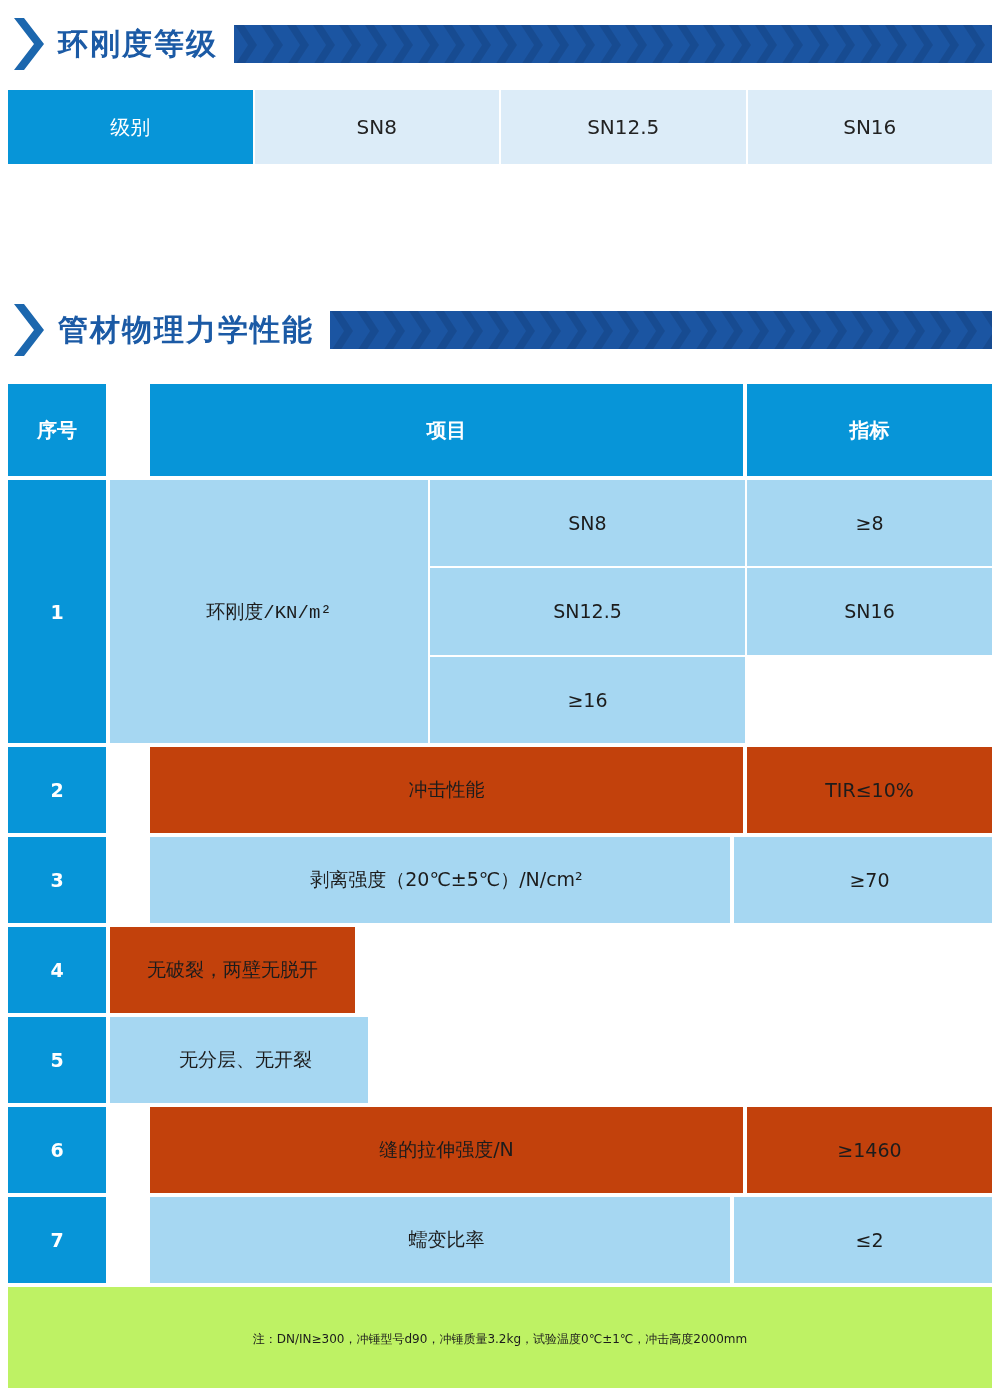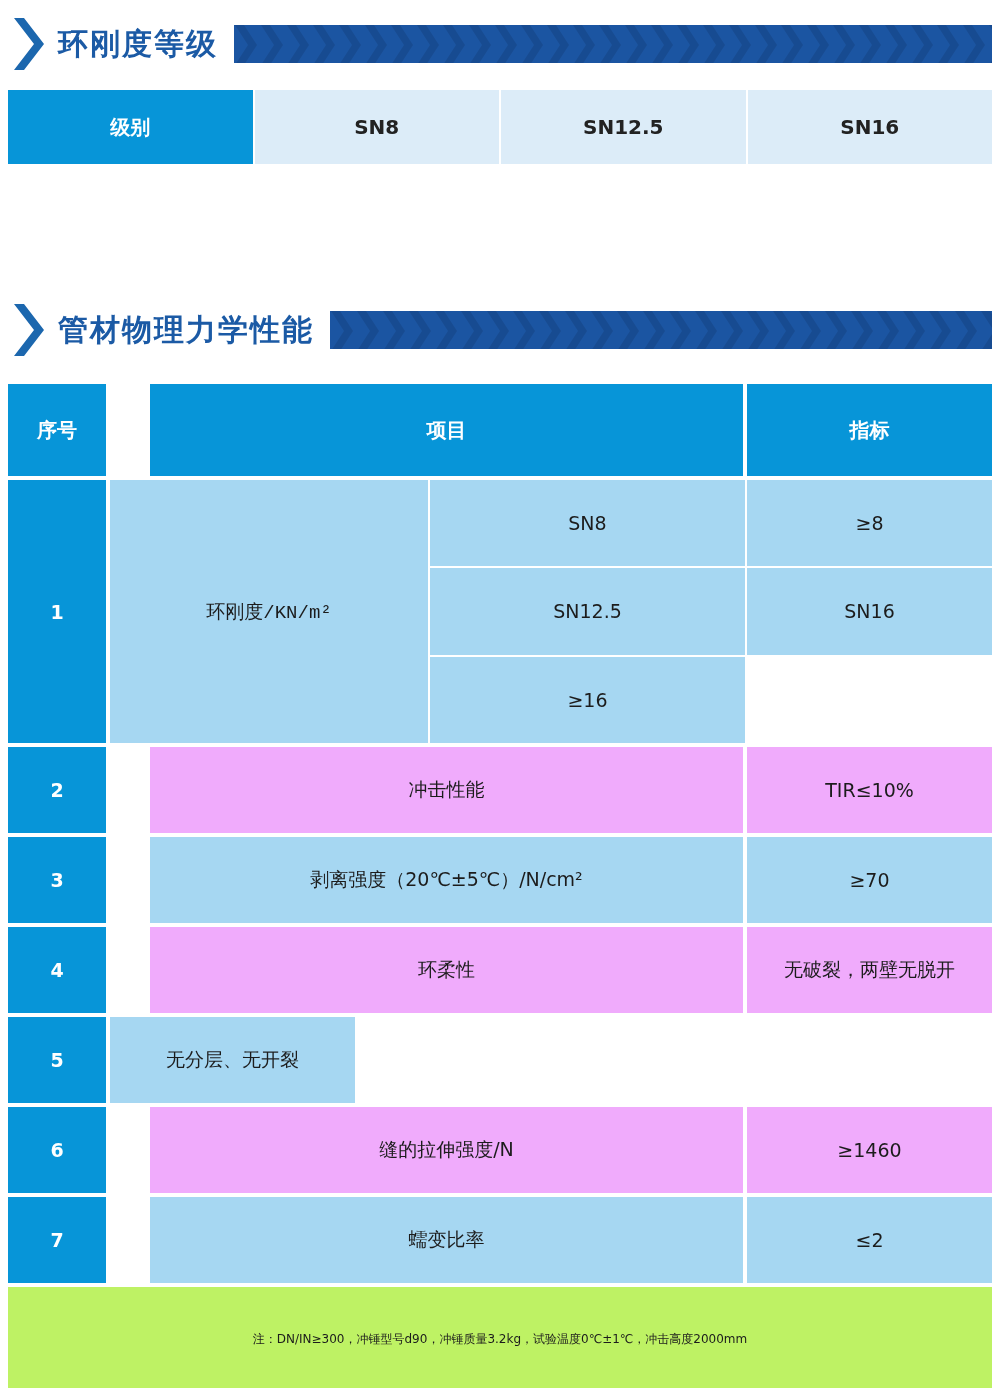--- a/index.html
+++ b/index.html
@@ -22,36 +22,36 @@
   .deco-bar { flex:1 1 auto; height:38px; margin-left:16px; }
   .deco-bar svg { display:block; width:100%; height:100%; }
 
   
   .table1 {
     display:grid; grid-template-columns:repeat(4,1fr); gap:2px;
     margin:18px 8px 0 8px; height:74px;
   }
   .table1 .cell {
     display:flex; align-items:center; justify-content:center;
-    background:#dcecf8; font-size:20px; font-weight:bold; color:#222222;
+    background:#dcecf8; font-size:20px; font-weight:normal; color:#222222;
   }
   .table1 .head { background:#0795d8; color:#ffffff; }
 
   
   .table2 { display:flex; flex-direction:column; gap:4px; margin:26px 8px 0 8px; }
   .t2row { display:flex; gap:4px; }
   .cell { display:flex; align-items:center; justify-content:center; text-align:center; }
   .num  { flex:0 0 98px; background:#0795d8; color:#ffffff; font-size:19px; font-weight:bold; }
   .item { flex:1 1 auto; font-size:19px;margin-left:40px; }
   .ind  { flex:0 0 245px; font-size:19px; }
   .t2head { height:92px; }
   .t2head .cell { background:#0795d8; color:#ffffff; font-weight:bold; font-size:20px; }
   .r { height:86px; }
-  .bg-m .item, .bg-m .ind { background:#a6d7f2; }
-  .bg-l .item, .bg-l .ind { background:#f0abfc; }
+  .bg-m .item, .bg-m .ind { background:#a6d7f2;padding-left:13px; }
+  .bg-l .item, .bg-l .ind { background:#c2410c; }
 
   .row1 { height:263px; }
   .row1grid {
     flex:1 1 auto; display:grid;
     grid-template-columns:318px 1fr 245px;
     grid-template-rows:1fr 1fr 1fr; gap:2px;
   }
   .row1grid .cell { background:#a6d7f2; font-size:19px; }
   .itemlabel { grid-row:1 / span 3;font-family:Liberation Mono, monospace; }
 
@@ -136,21 +136,20 @@
     </div>
 
     <div class="t2row r bg-m">
       <div class="cell num">3</div>
       <div class="cell item">剥离强度（20℃±5℃）/N/cm²</div>
       <div class="cell ind">≥70</div>
     </div>
 
     <div class="t2row r bg-l">
       <div class="cell num">4</div>
-      <div class="cell item">环柔性</div>
       <div class="cell ind">无破裂，两壁无脱开</div>
     </div>
 
     <div class="t2row r bg-m">
       <div class="cell num">5</div>
       <div class="cell ind">无分层、无开裂</div>
     </div>
 
     <div class="t2row r bg-l">
       <div class="cell num">6</div>

